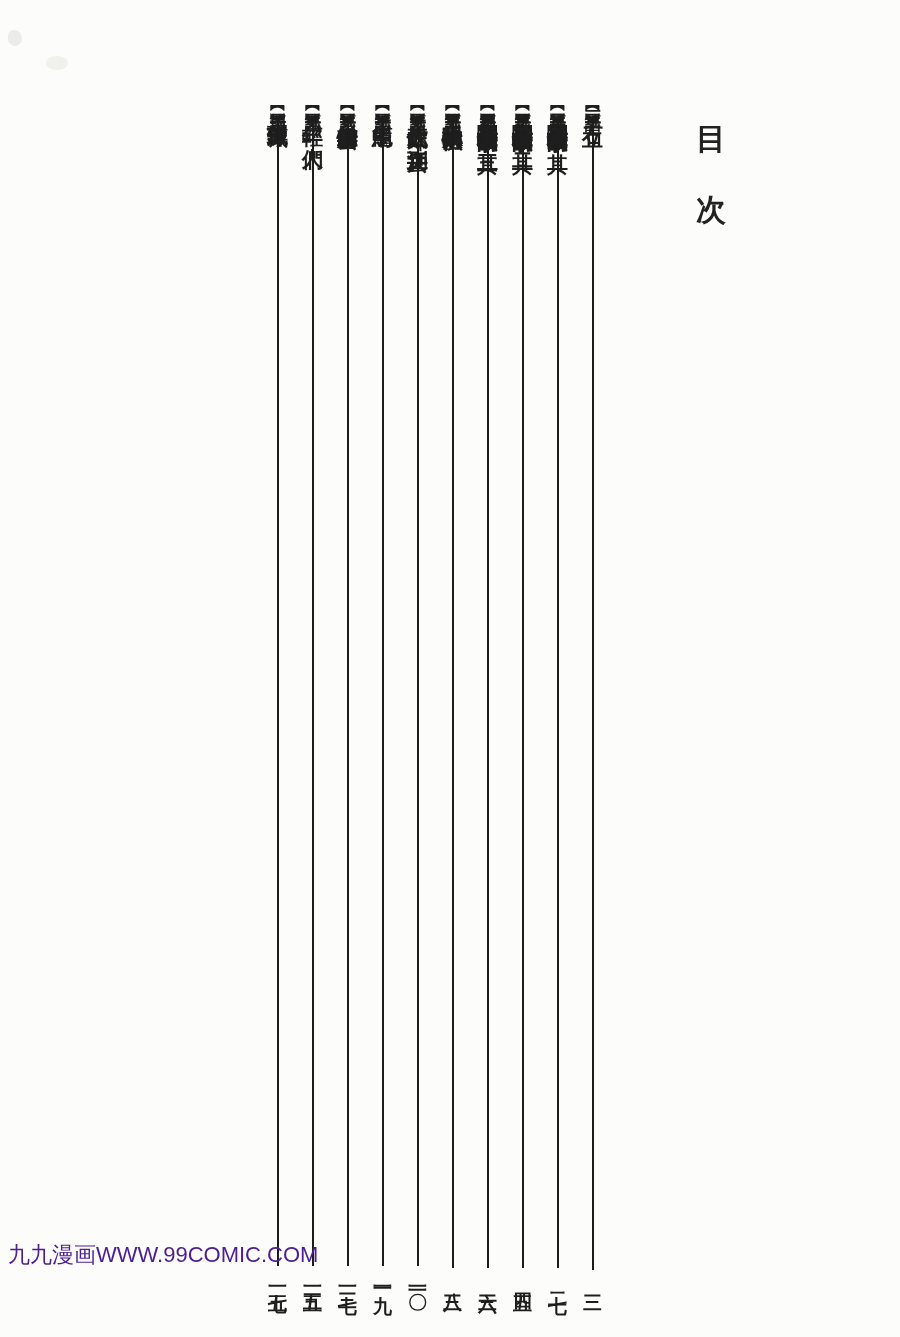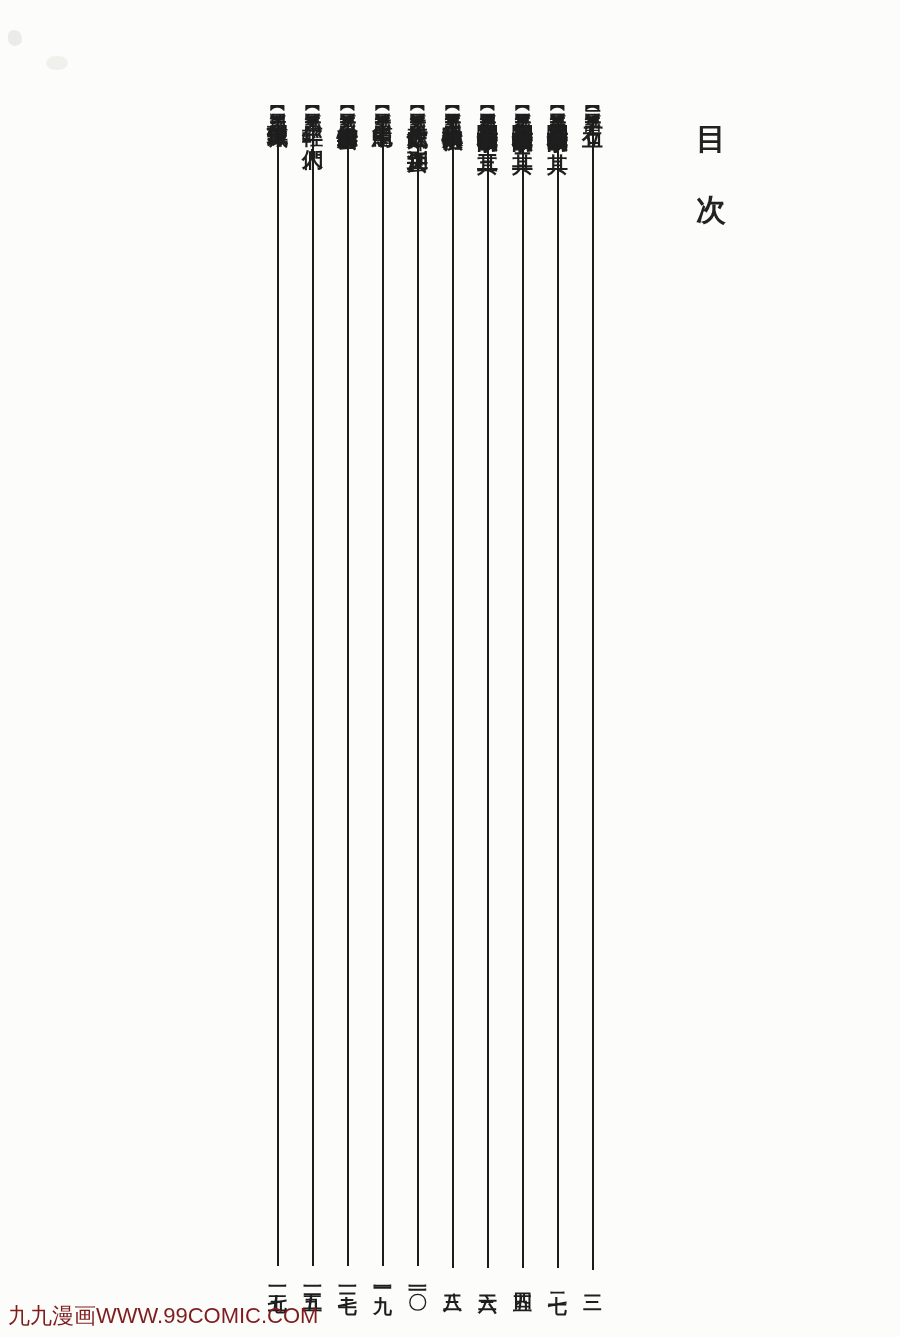--- a/index.html
+++ b/index.html
@@ -74,24 +74,24 @@
   .pagenum {
     font-size: 19px;
     font-weight: 600;
     letter-spacing: 2px;
     white-space: nowrap;
   }
 
   .watermark {
     position: absolute;
     left: 8px;
-    top: 1301px;
+    top: 1240px;
     font-family: "Liberation Sans", "DejaVu Sans", sans-serif;
     font-size: 22px;
-    color: #7f1d1d;
+    color: #4c1d95;
     white-space: nowrap;
   }
 </style>
 </head>
 <body>
 
 <div class="smudge-a"></div>
 <div class="smudge-b"></div>
 
 <div class="page-title">目　次</div>

